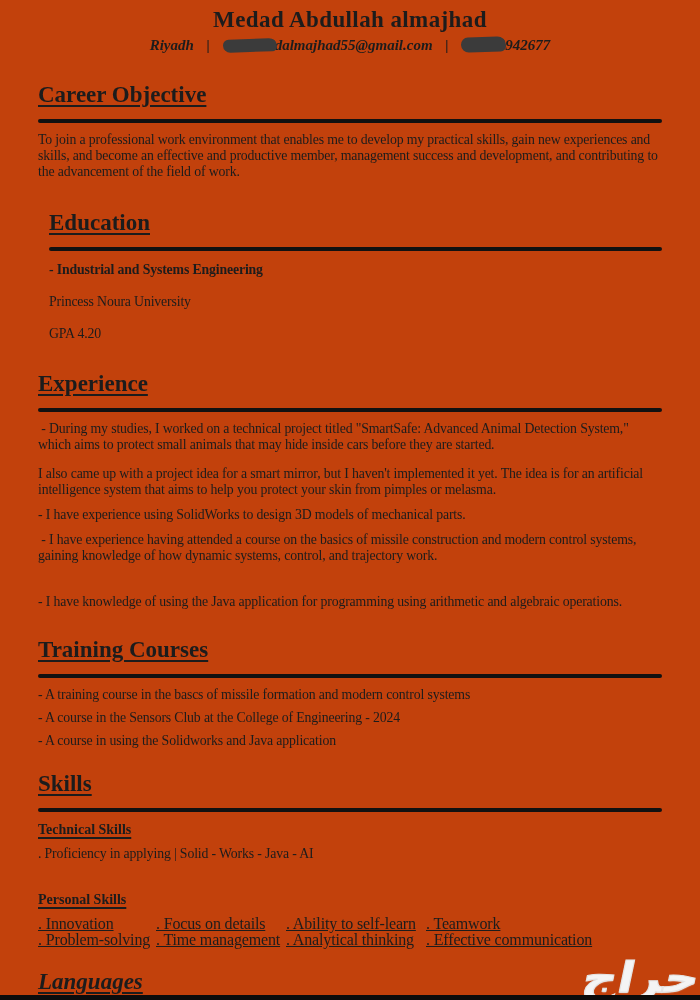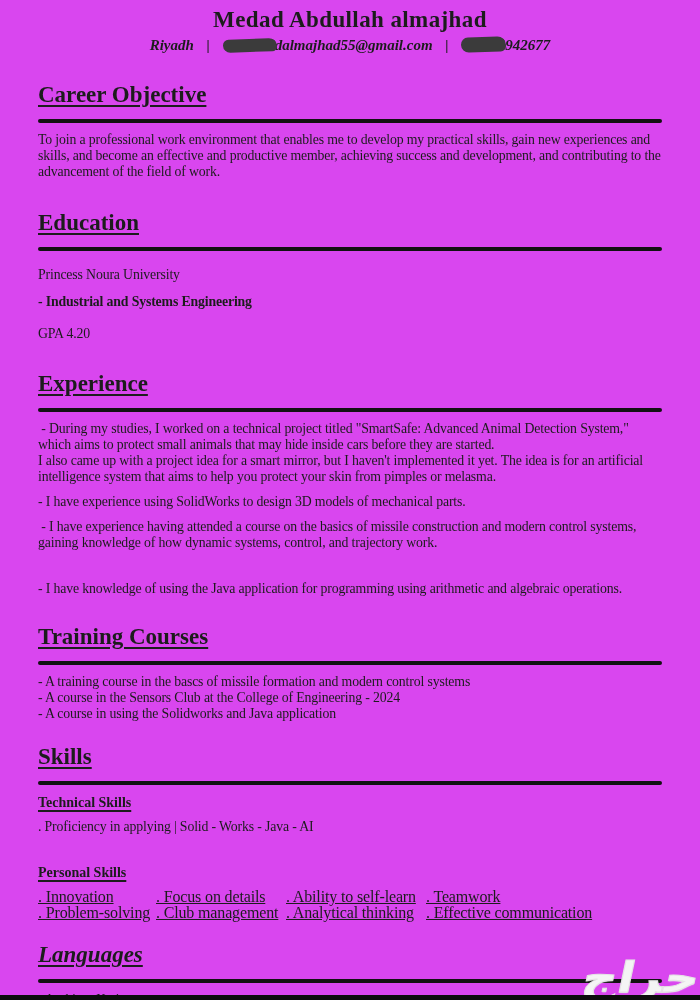--- a/index.html
+++ b/index.html
@@ -1,18 +1,18 @@
 <!DOCTYPE html>
 <html><head>
 <meta charset="utf-8">
 <style>
   html,body { margin:0; padding:0; background:#ffffff; }
   .page {
     width:700px; height:1000px;
-    background:#d946ef;
+    background:#c2410c;
     position:relative; overflow:hidden;
     font-family:"Liberation Serif", serif;
     color:#1c1c1c;
     box-sizing:border-box;
   }
   .inner { padding:0 38px; }
 
   
   .name {
     margin:0; padding-top:7px;
@@ -74,31 +74,31 @@
   .skills-grid {
     display:grid;
     grid-template-columns:118px 130px 140px 1fr;
     font-size:16px; line-height:16px;
     letter-spacing:-0.15px;
     text-decoration:underline;
   }
 
   
   .sec-career     { margin-top:28px; }
-  .sec-education  { margin-top:30px; }
+  .sec-education  { margin-top:30px;margin-left:11px; }
   .sec-experience { margin-top:29px; }
   .sec-training   { margin-top:27px; }
   .sec-skills     { margin-top:22px; }
   .sec-languages  { margin-top:21px;font-style:italic; }
-  .mt7  { margin-top:0; }
+  .mt7  { margin-top:7px; }
   .mt8  { margin-top:8px; }
   .mt9  { margin-top:9px; }
   .mt10 { margin-top:10px; }
   .mt11 { margin-top:11px; }
-  .mt13 { }
+  .mt13 { margin-top:13px; }
   .mt15 { margin-top:30px; }
   .mt16 { margin-top:16px; }
 
   
   .bottom-bar {
     position:absolute; left:0; right:0; bottom:0;
     height:5px; background:#0c0c0c;
   }
   .watermark {
     position:absolute; right:8px; bottom:-2px;
@@ -125,28 +125,28 @@
         <span class="pipe">|</span>
         <span class="redact email-blob"></span><span>dalmajhad55@gmail.com</span>
         <span class="pipe">|</span>
         <span class="redact phone-blob"></span><span>942677</span>
       </div>
     </header>
 
     <section class="sec-career">
       <h2 class="sec-title">Career Objective</h2>
       <div class="rule"></div>
-      <p class="body-text mt9">To join a professional work environment that enables me to develop my practical skills, gain new experiences and skills, and become an effective and productive member, achieving success and development, and contributing to the advancement of the field of work.</p>
+      <p class="body-text mt9">To join a professional work environment that enables me to develop my practical skills, gain new experiences and skills, and become an effective and productive member, management success and development, and contributing to the advancement of the field of work.</p>
     </section>
 
     <section class="sec-education">
       <h2 class="sec-title">Education</h2>
       <div class="rule"></div>
+      <p class="body-text bold mt11">- Industrial and Systems Engineering</p>
       <p class="body-text mt16">Princess Noura University</p>
-      <p class="body-text bold mt11">- Industrial and Systems Engineering</p>
       <p class="body-text mt16">GPA 4.20</p>
     </section>
 
     <section class="sec-experience">
       <h2 class="sec-title">Experience</h2>
       <div class="rule"></div>
       <p class="body-text mt9"> - During my studies, I worked on a technical project titled "SmartSafe: Advanced Animal Detection System," which aims to protect small animals that may hide inside cars before they are started.</p>
       <p class="body-text mt13">I also came up with a project idea for a smart mirror, but I haven't implemented it yet. The idea is for an artificial intelligence system that aims to help you protect your skin from pimples or melasma.</p>
       <p class="body-text mt9">- I have experience using SolidWorks to design 3D models of mechanical parts.</p>
       <p class="body-text mt9"> - I have experience having attended a course on the basics of missile construction and modern control systems, gaining knowledge of how dynamic systems, control, and trajectory work.</p>
@@ -166,21 +166,21 @@
       <div class="rule"></div>
       <h3 class="sub-title mt10">Technical Skills</h3>
       <p class="body-text mt8">. Proficiency in applying | Solid - Works - Java - AI</p>
       <h3 class="sub-title mt15">Personal Skills</h3>
       <div class="skills-grid mt8">
         <span>. Innovation</span>
         <span>. Focus on details</span>
         <span>. Ability to self-learn</span>
         <span>. Teamwork</span>
         <span>. Problem-solving</span>
-        <span>. Club management</span>
+        <span>. Time management</span>
         <span>. Analytical thinking</span>
         <span>. Effective communication</span>
       </div>
     </section>
 
     <section class="sec-languages">
       <h2 class="sec-title">Languages</h2>
       <div class="rule"></div>
       <p class="body-text mt9">. Arabic  - Native</p>
       <p class="body-text mt10">. English - Intermediate</p>

